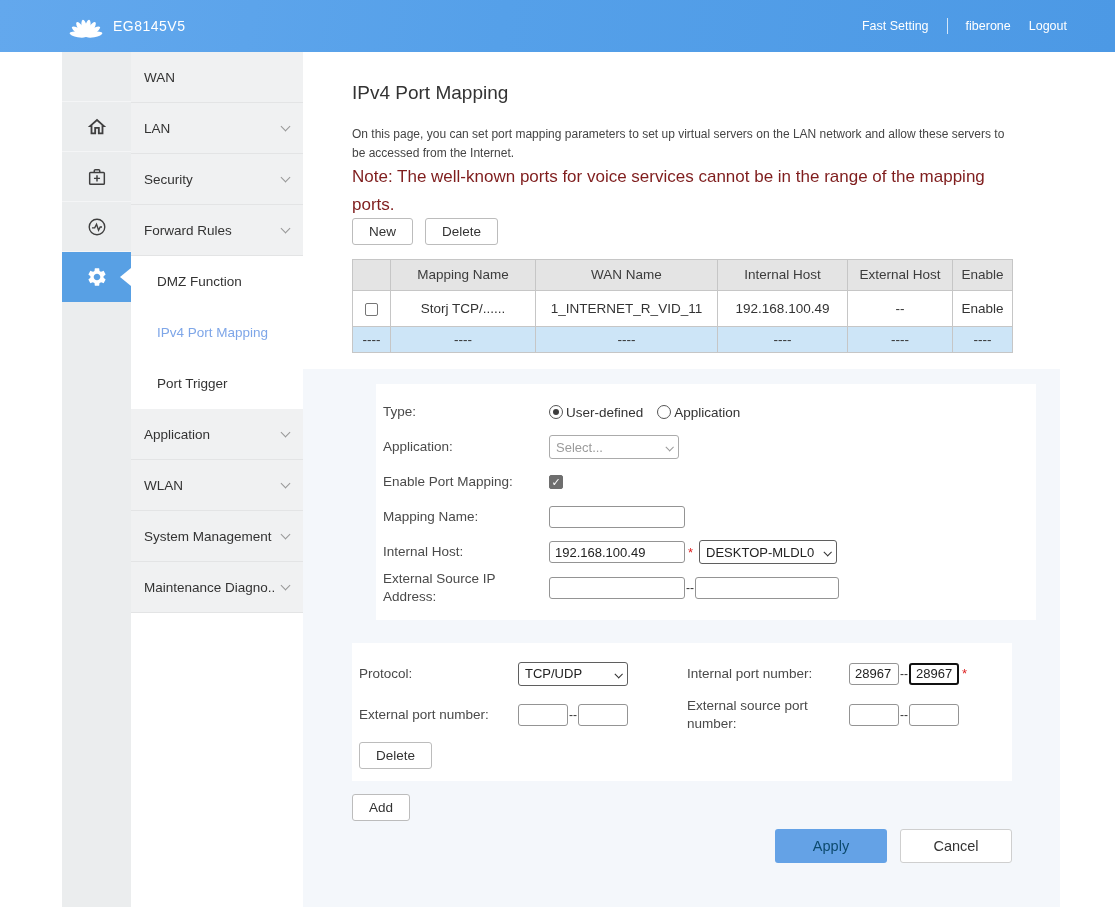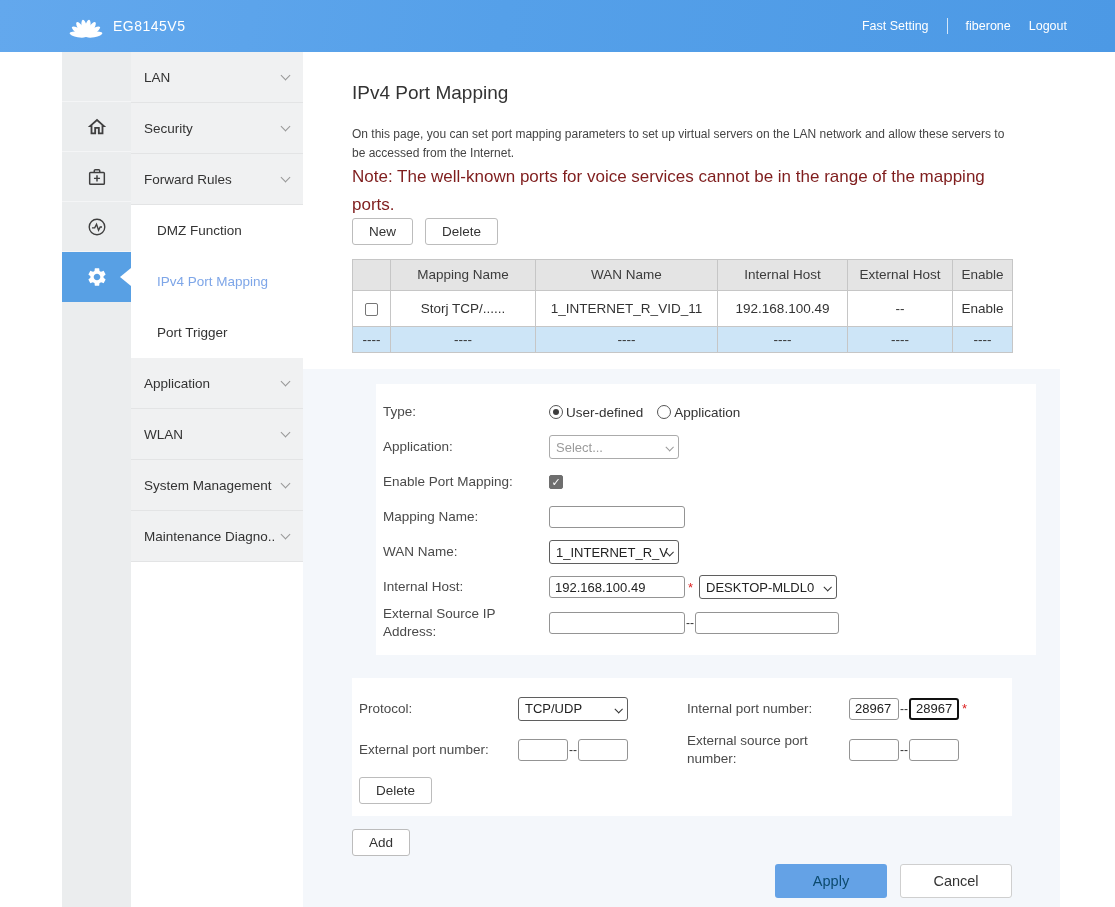--- a/index.html
+++ b/index.html
@@ -173,20 +173,23 @@
         <span>
           <svg width="22" height="22" viewBox="0 0 24 24" fill="#ffffff">
             <path d="M19.14,12.94c0.04-0.3,0.06-0.61,0.06-0.94c0-0.32-0.02-0.64-0.07-0.94l2.03-1.58c0.18-0.14,0.23-0.41,0.12-0.61l-1.92-3.32c-0.12-0.22-0.37-0.29-0.59-0.22l-2.39,0.96c-0.5-0.38-1.03-0.7-1.62-0.94L14.4,2.81c-0.04-0.24-0.24-0.41-0.48-0.41h-3.84c-0.24,0-0.43,0.17-0.47,0.41L9.25,5.35C8.66,5.59,8.12,5.92,7.63,6.29L5.24,5.33c-0.22-0.08-0.47,0-0.59,0.22L2.74,8.87C2.62,9.08,2.66,9.34,2.86,9.48l2.03,1.58C4.84,11.36,4.8,11.69,4.8,12s0.02,0.64,0.07,0.94l-2.03,1.58c-0.18,0.14-0.23,0.41-0.12,0.61l1.92,3.32c0.12,0.22,0.37,0.29,0.59,0.22l2.39-0.96c0.5,0.38,1.03,0.7,1.62,0.94l0.36,2.54c0.05,0.24,0.24,0.41,0.48,0.41h3.84c0.24,0,0.44-0.17,0.47-0.41l0.36-2.54c0.59-0.24,1.13-0.56,1.62-0.94l2.39,0.96c0.22,0.08,0.47,0,0.59-0.22l1.92-3.32c0.12-0.22,0.07-0.47-0.12-0.61L19.14,12.94z M12,15.6c-1.98,0-3.6-1.62-3.6-3.6s1.62-3.6,3.6-3.6s3.6,1.62,3.6,3.6S13.98,15.6,12,15.6z"></path>
           </svg>
         </span>
       </div>
       <div class="rail-filler"></div>
     </div>
 
     <div class="menu">
+      <div class="menu-item">
+        <span>WAN</span>
+      </div>
       <div class="menu-item">
         <span>LAN</span>
         <span class="chev"></span>
       </div>
       <div class="menu-item">
         <span>Security</span>
         <span class="chev"></span>
       </div>
       <div class="menu-item">
         <span>Forward Rules</span>
@@ -303,29 +306,20 @@
             </div>
           </div>
 
           <div class="frow">
             <div class="flabel">Mapping Name:</div>
             <div class="fctrl">
               <input class="inp w136" value="" style="">
             </div>
           </div>
 
-          <div class="frow">
-            <div class="flabel">WAN Name:</div>
-            <div class="fctrl">
-              <span class="sel w130">
-                <span>1_INTERNET_R_V</span>
-                <span class="sel-arrow"></span>
-              </span>
-            </div>
-          </div>
 
           <div class="frow">
             <div class="flabel">Internal Host:</div>
             <div class="fctrl">
               <input class="inp w136" value="192.168.100.49" style="">
               <span class="req">*</span>
               <span class="sel w138" style="margin-left:6px">
                 <span style="overflow:hidden;white-space:nowrap;">DESKTOP-MLDL0</span>
                 <span class="sel-arrow"></span>
               </span>

